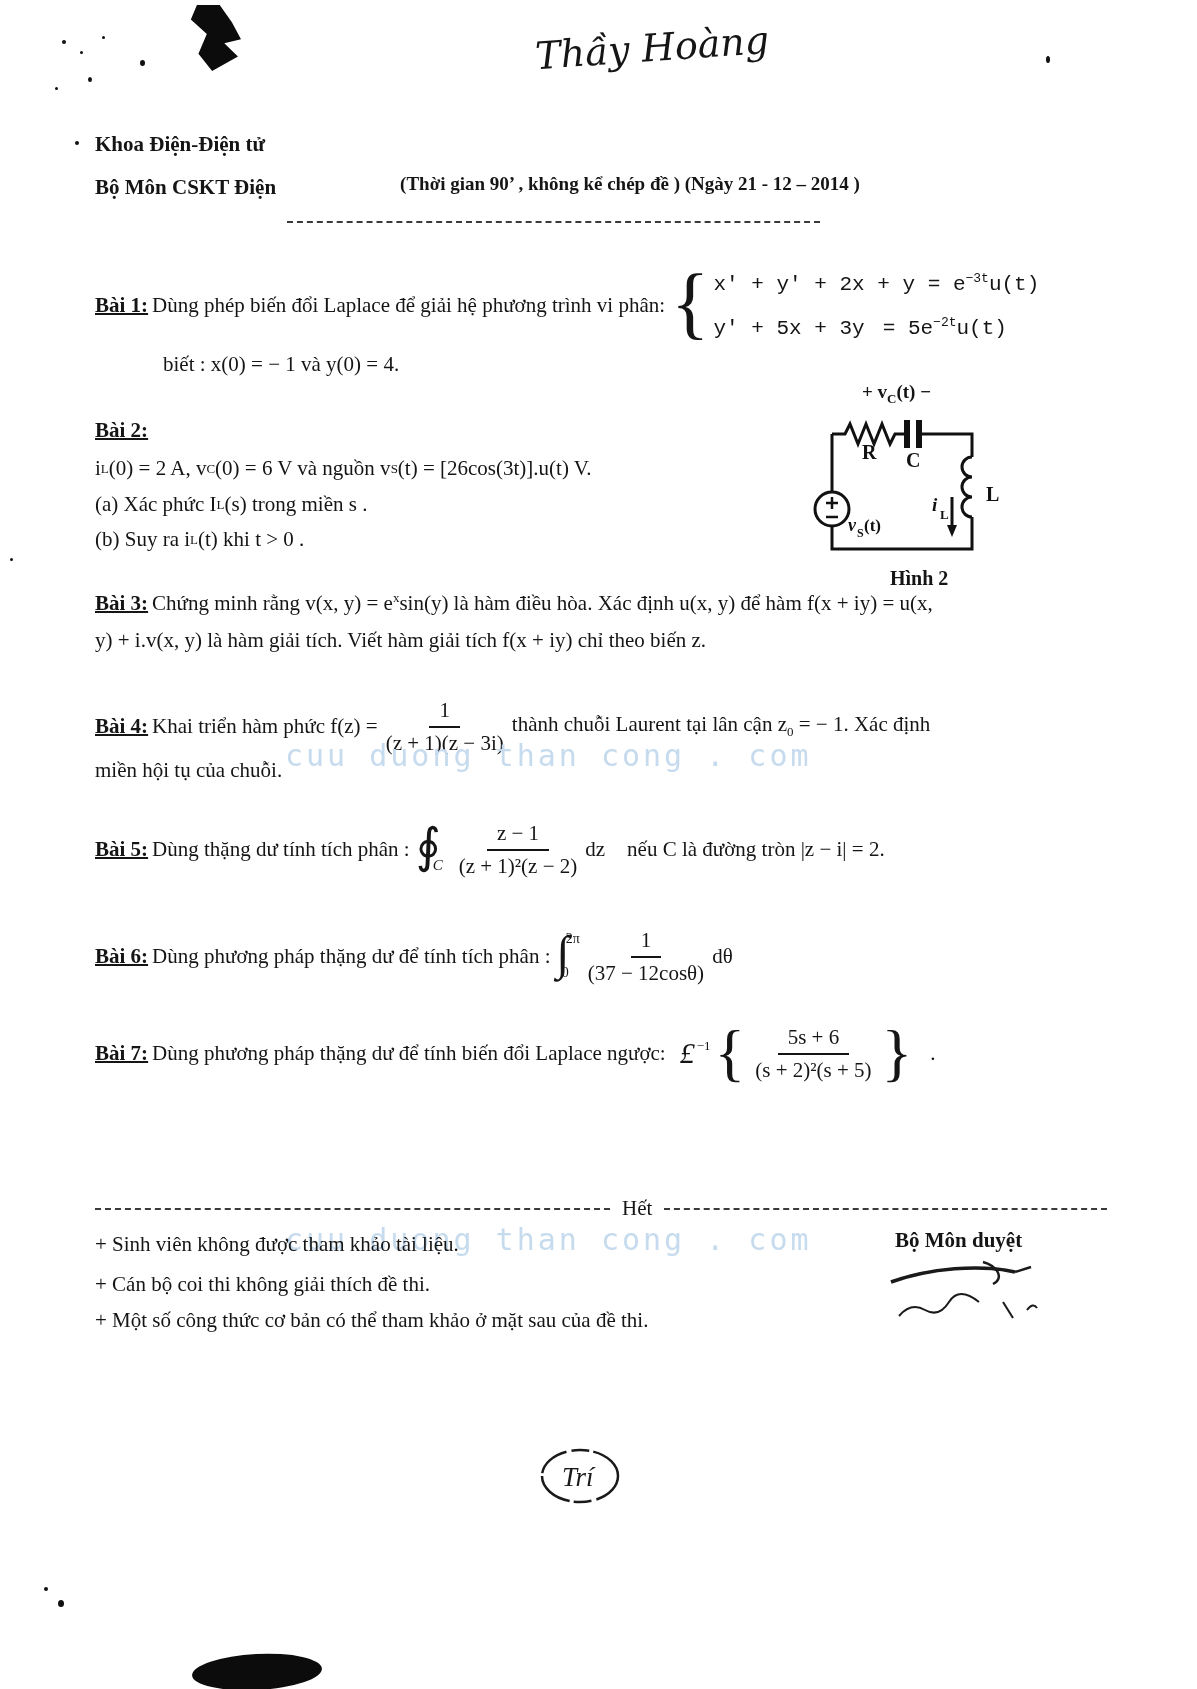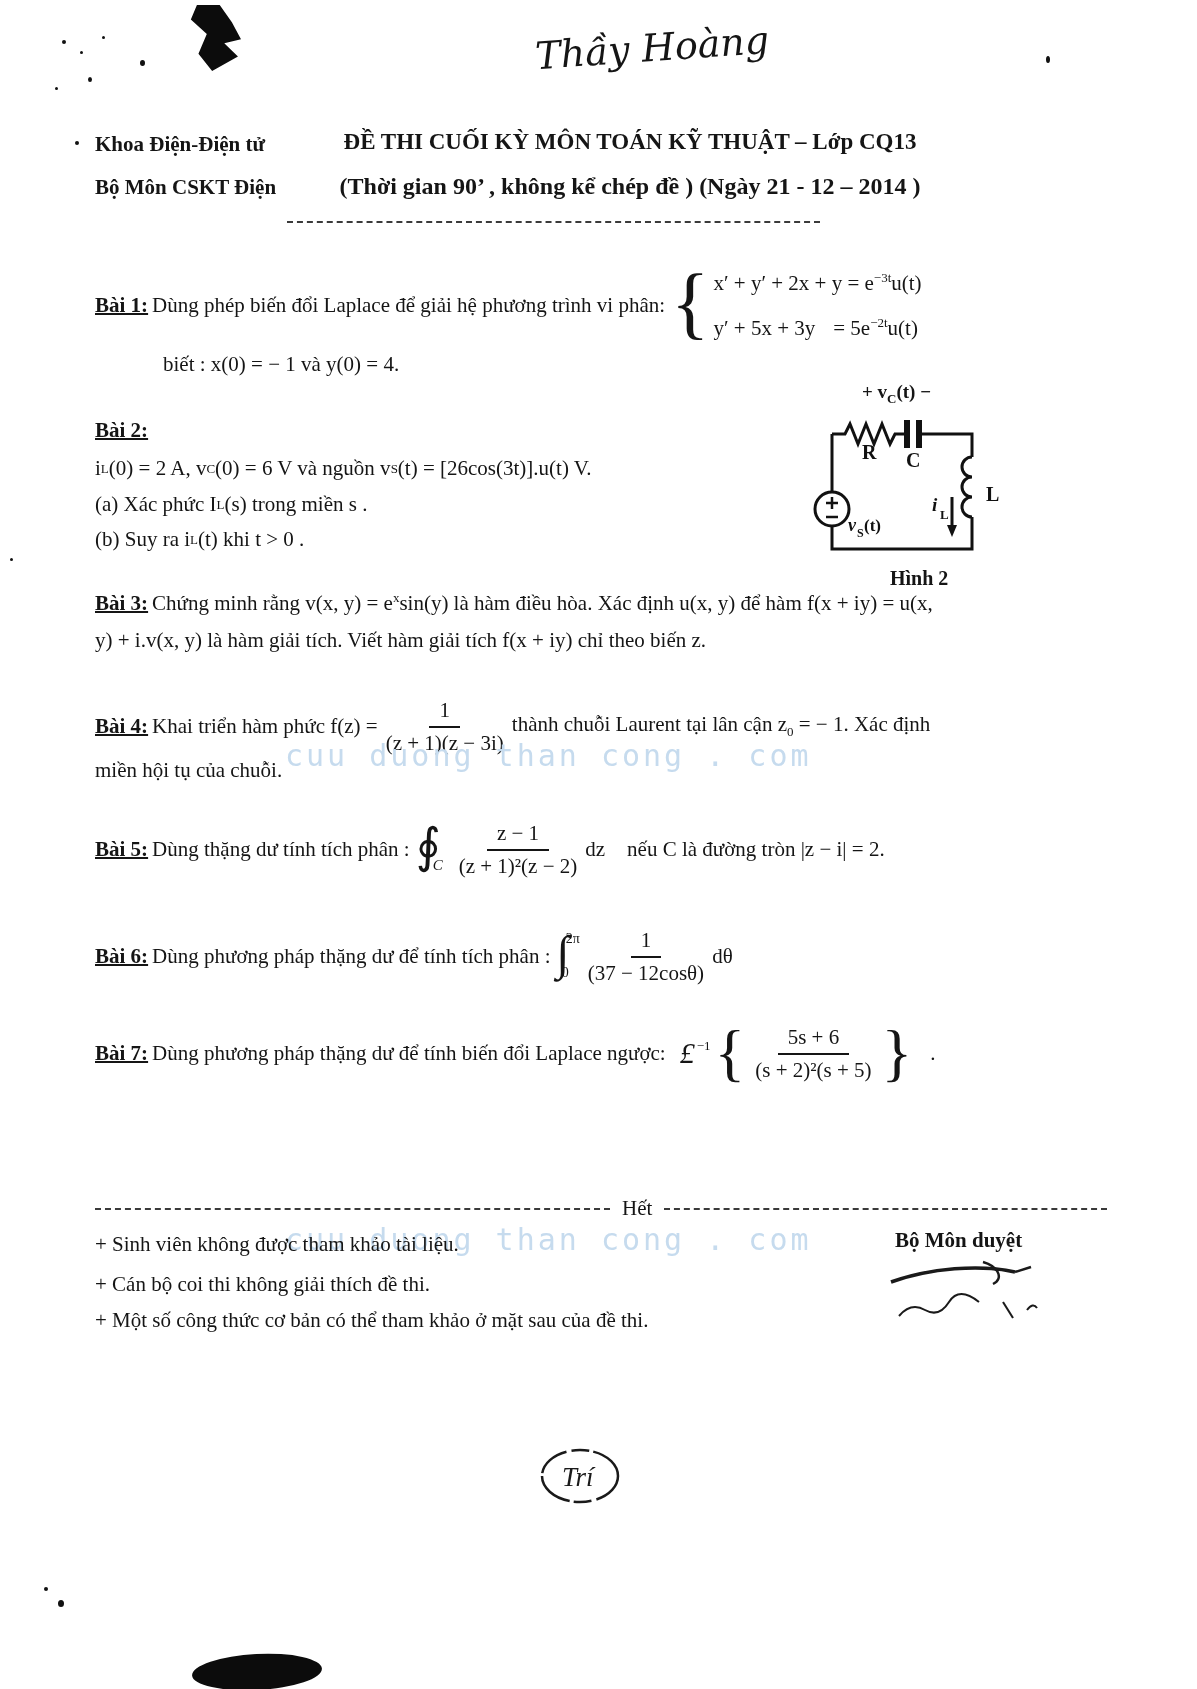--- a/index.html
+++ b/index.html
@@ -22,21 +22,21 @@
   .int-sub{font-size:15px;font-style:italic;position:relative;top:16px;left:-8px;}
   .limits{display:inline-flex;flex-direction:column;justify-content:space-between;height:52px;
           font-size:14px;margin:0 0 0 -4px;line-height:1;}
   .limits .lt{position:relative;top:2px;}
   .limits .lb{position:relative;top:-2px;left:-4px;}
   .hand{font-family:"DejaVu Serif",serif;font-style:italic;}
   .wm{position:absolute;font-family:"DejaVu Sans Mono",monospace;font-size:30px;letter-spacing:3px;
       color:#c6dbee;white-space:nowrap;}
   .speck{position:absolute;background:#111;border-radius:50%;}
   .dash{border-top:2px dashed #3a3a3a;height:0;}
-  .eqcol{display:flex;flex-direction:column;gap:19px;font-size:21px;}
+  .eqcol{display:flex;flex-direction:column;gap:19px;font-size:21px;font-family:Liberation Mono, monospace;}
   svg text{font-family:"Liberation Serif",serif;}
 </style>
 </head>
 <body>
 
 <div class="page">
 
   <div class="abs" style="left:165px;top:5px;width:76px;height:66px;background:#0c0c0c;
               clip-path:polygon(42% 0,72% 0,88% 26%,100% 52%,78% 58%,96% 78%,62% 100%,44% 74%,55% 44%,34% 22%);"></div>
   <div class="speck" style="left:62px;top:40px;width:4px;height:4px;"></div>
@@ -48,22 +48,21 @@
   <div class="speck" style="left:75px;top:141px;width:4px;height:4px;"></div>
   <div class="speck" style="left:1046px;top:56px;width:4px;height:7px;"></div>
   <div class="speck" style="left:10px;top:558px;width:3px;height:3px;"></div>
   <div class="speck" style="left:44px;top:1587px;width:4px;height:4px;"></div>
   <div class="speck" style="left:58px;top:1600px;width:6px;height:7px;"></div>
 
   <div class="abs hand" style="left:535px;top:26px;font-size:38px;transform:rotate(-4deg);">Thầy Hoàng</div>
 
   <div class="abs b" style="left:95px;top:132px;font-size:21px;">Khoa Điện-Điện tử</div>
   <div class="abs b" style="left:95px;top:175px;font-size:21px;">Bộ Môn CSKT Điện</div>
-  <div class="abs b" style="left:300px;top:129px;width:660px;text-align:center;font-size:23px;">ĐỀ THI CUỐI KỲ MÔN TOÁN KỸ THUẬT – Lớp CQ13</div>
-  <div class="abs" style="left:320px;top:173px;width:620px;text-align:center;font-size:24px;font-weight:600;">(Thời gian 90’ , không kể chép đề ) (Ngày 21 - 12 – 2014 )</div>
+  <div class="abs" style="left:320px;top:173px;width:620px;text-align:center;font-size:19px;font-weight:600;">(Thời gian 90’ , không kể chép đề ) (Ngày 21 - 12 – 2014 )</div>
   <div class="abs dash" style="left:287px;top:221px;width:533px;"></div>
 
   <div class="row" style="left:95px;top:260px;height:90px;">
     <span class="lbl">Bài 1:</span>
     <span class="txt">Dùng phép biến đổi Laplace để giải hệ phương trình vi phân:</span>
     <span class="sys-brace">{</span>
     <span class="eqcol">
       <span><span>x′ + y′ + 2x + y = e</span><sup>−3t</sup><span>u(t)</span></span>
       <span><span>y′ + 5x + 3y</span><span style="margin-left:18px;">= 5e</span><sup>−2t</sup><span>u(t)</span></span>
     </span>

